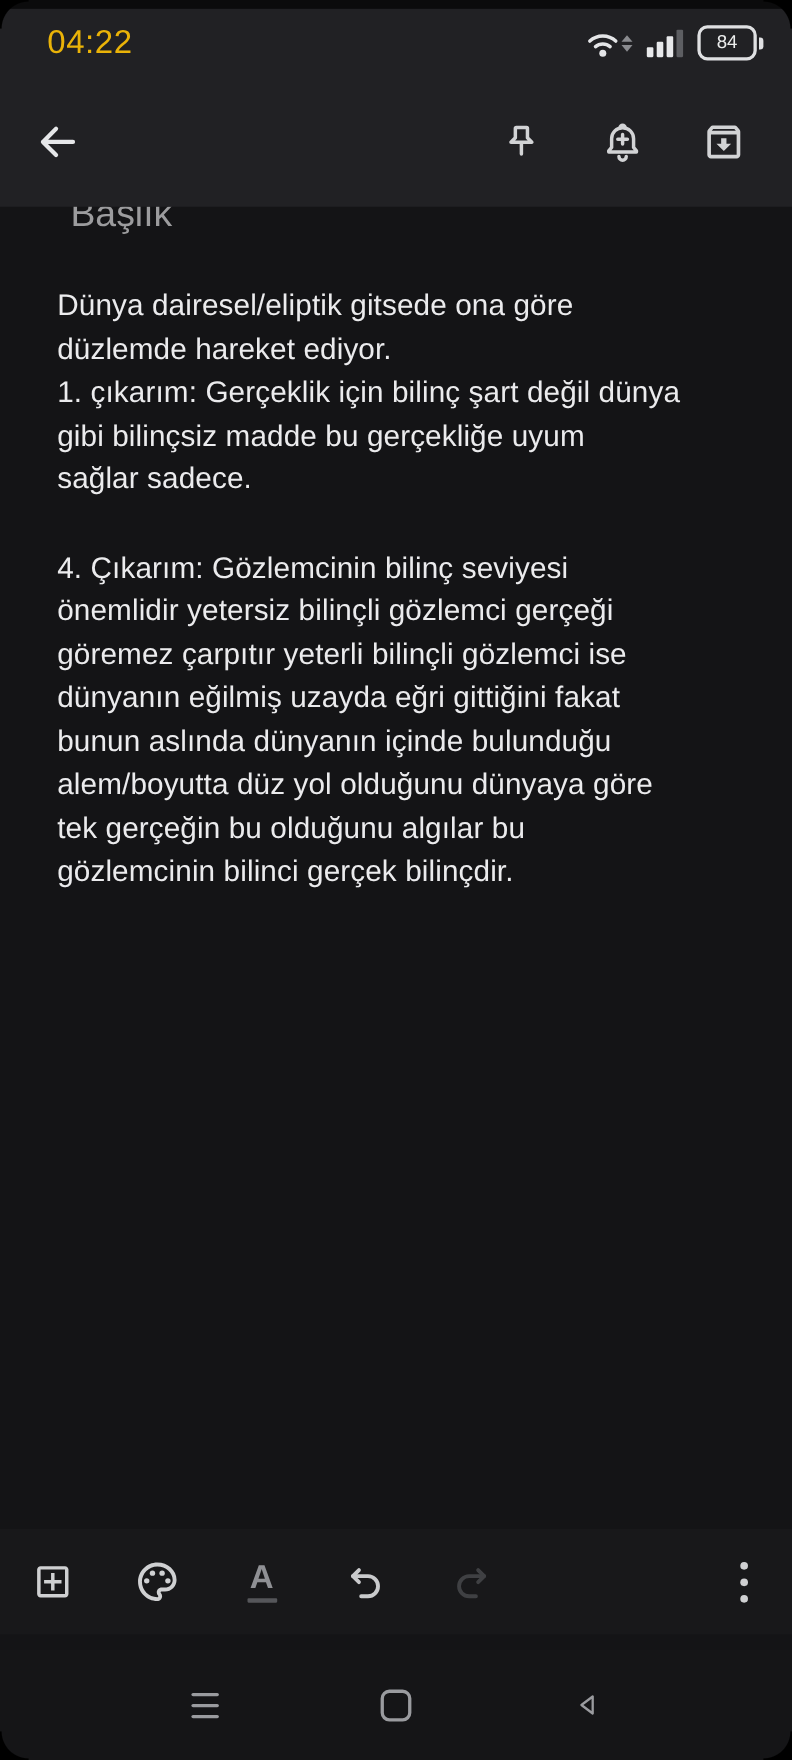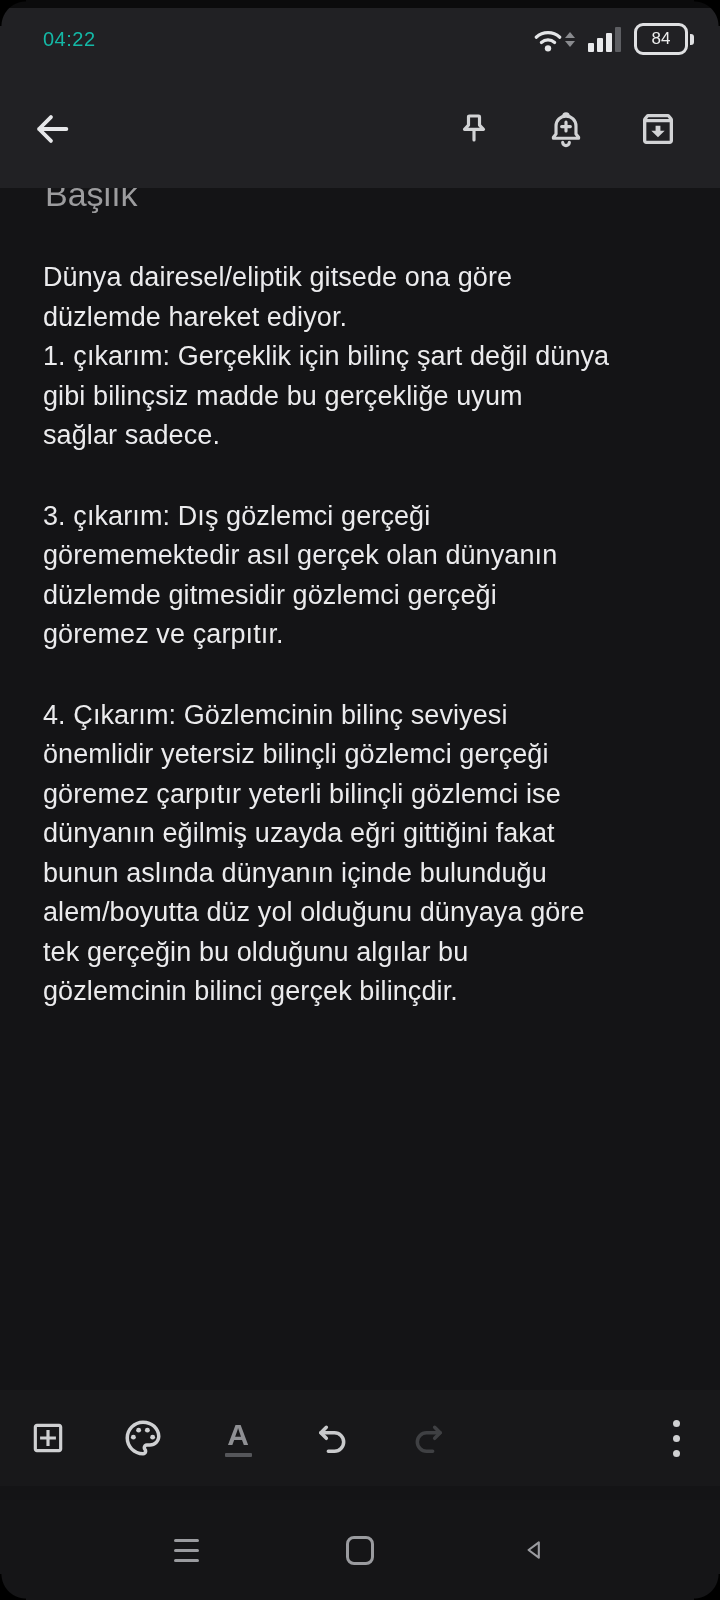--- a/index.html
+++ b/index.html
@@ -1,29 +1,29 @@
 <!DOCTYPE html>
 <html><head>
 <meta charset="utf-8">
 <style>
   html,body{margin:0;padding:0;background:#000;}
   .screen{position:relative;width:720px;height:1600px;background:#141416;overflow:hidden;
           font-family:"Liberation Sans", sans-serif;}
 
   
-  .content{position:absolute;top:0;left:0;right:0;padding:170px 20px 0 33px;z-index:1;}
+  .content{position:absolute;top:0;left:0;right:0;padding:170px 20px 0 52px;z-index:1;}
   .note-title{padding-left:12px;font-size:34px;line-height:48px;color:#9c9c9e;margin:0 0 40px 0;}
-  .note-body p{white-space:pre-line;margin:0 0 41px 10px;font-size:27px;line-height:39.5px;
+  .note-body p{white-space:pre-line;margin:0 0 41px 0;font-size:27px;line-height:39.5px;
                color:#ebebed;letter-spacing:0.1px;}
 
   
   .appbar{position:absolute;top:0;left:0;width:100%;height:188px;background:#212124;z-index:10;}
   .statusbar{height:58px;display:flex;align-items:center;justify-content:space-between;
              padding:10px 26px 0 43px;}
-  .time{font-size:20px;color:#14b8a6;letter-spacing:0.5px;}
+  .time{font-size:30px;color:#eab308;letter-spacing:0.5px;}
   .status-right{display:flex;align-items:center;gap:13px;}
   .wifi-wrap{display:flex;align-items:center;gap:2px;color:#e4e5e7;}
   .wifi-arrows{display:flex;flex-direction:column;gap:3px;}
   .tri-up{width:0;height:0;border-left:5px solid transparent;border-right:5px solid transparent;
           border-bottom:6px solid #8a8b8f;}
   .tri-down{width:0;height:0;border-left:5px solid transparent;border-right:5px solid transparent;
             border-top:6px solid #8a8b8f;}
   .signal{display:flex;align-items:flex-end;gap:3px;height:26px;}
   .signal i{display:block;width:6px;border-radius:1px;background:#e8e9eb;}
   .signal .b1{height:9px;} .signal .b2{height:14px;} .signal .b3{height:19px;}
@@ -79,24 +79,20 @@
 <div class="screen">
 
   <div class="content">
     <div class="note-title">Başlık</div>
     <div class="note-body">
       <p>Dünya dairesel/eliptik gitsede ona göre
 düzlemde hareket ediyor.
 1. çıkarım: Gerçeklik için bilinç şart değil dünya
 gibi bilinçsiz madde bu gerçekliğe uyum
 sağlar sadece.</p>
-      <p>3. çıkarım: Dış gözlemci gerçeği
-görememektedir asıl gerçek olan dünyanın
-düzlemde gitmesidir gözlemci gerçeği
-göremez ve çarpıtır.</p>
       <p>4. Çıkarım: Gözlemcinin bilinç seviyesi
 önemlidir yetersiz bilinçli gözlemci gerçeği
 göremez çarpıtır yeterli bilinçli gözlemci ise
 dünyanın eğilmiş uzayda eğri gittiğini fakat
 bunun aslında dünyanın içinde bulunduğu
 alem/boyutta düz yol olduğunu dünyaya göre
 tek gerçeğin bu olduğunu algılar bu
 gözlemcinin bilinci gerçek bilinçdir.</p>
     </div>
   </div>

